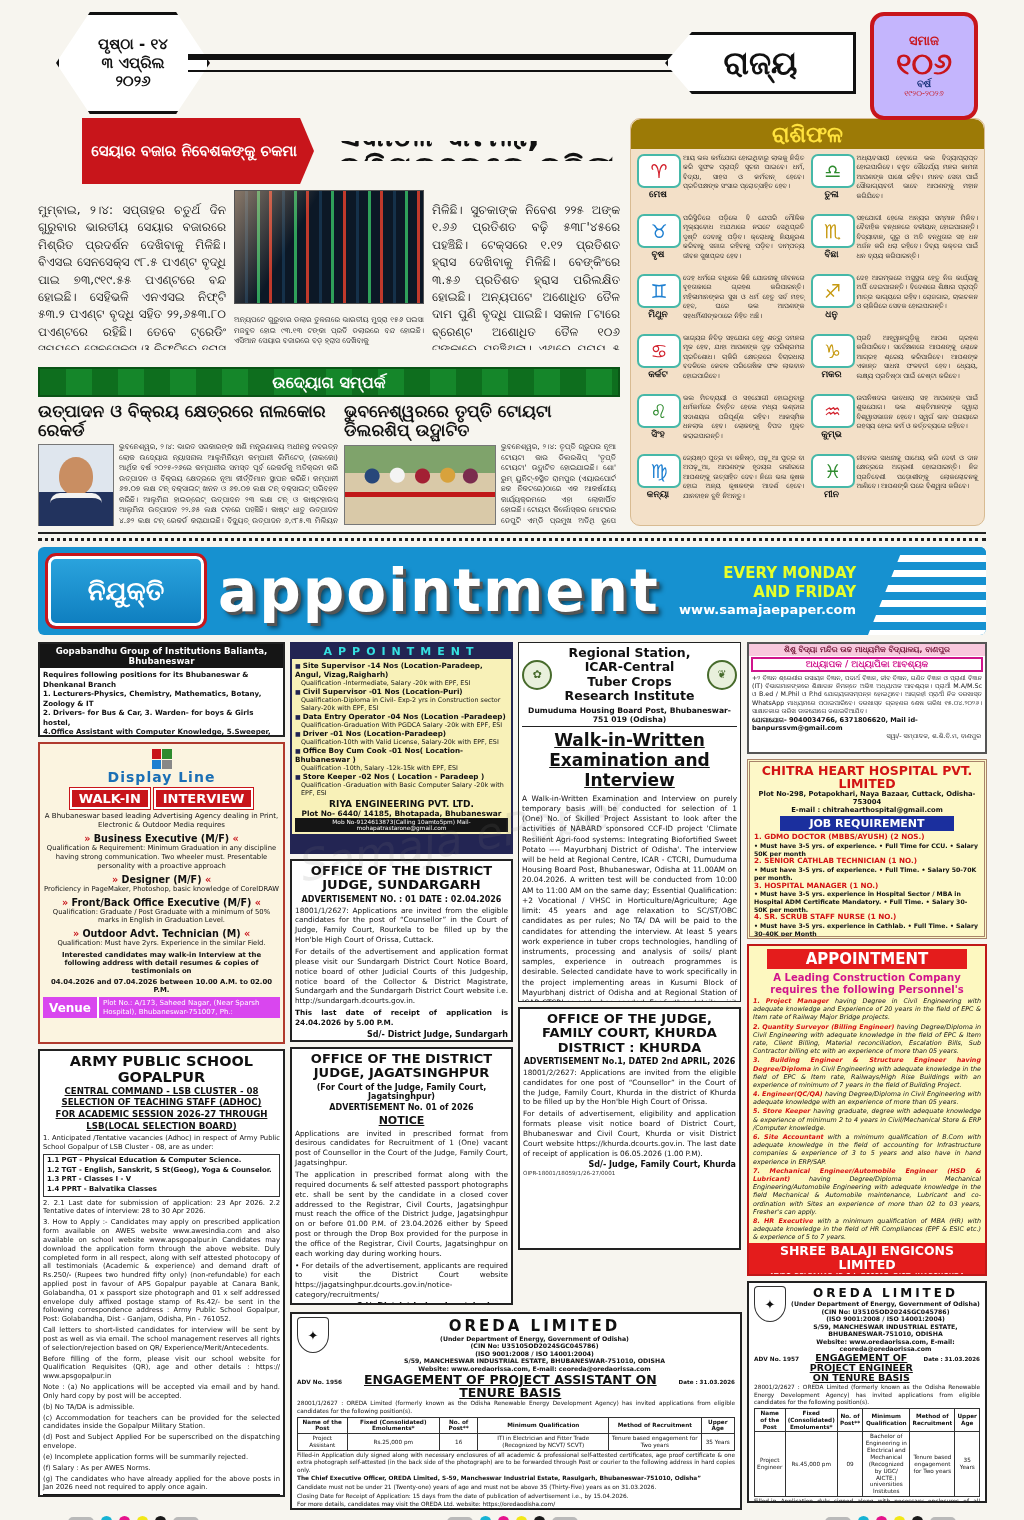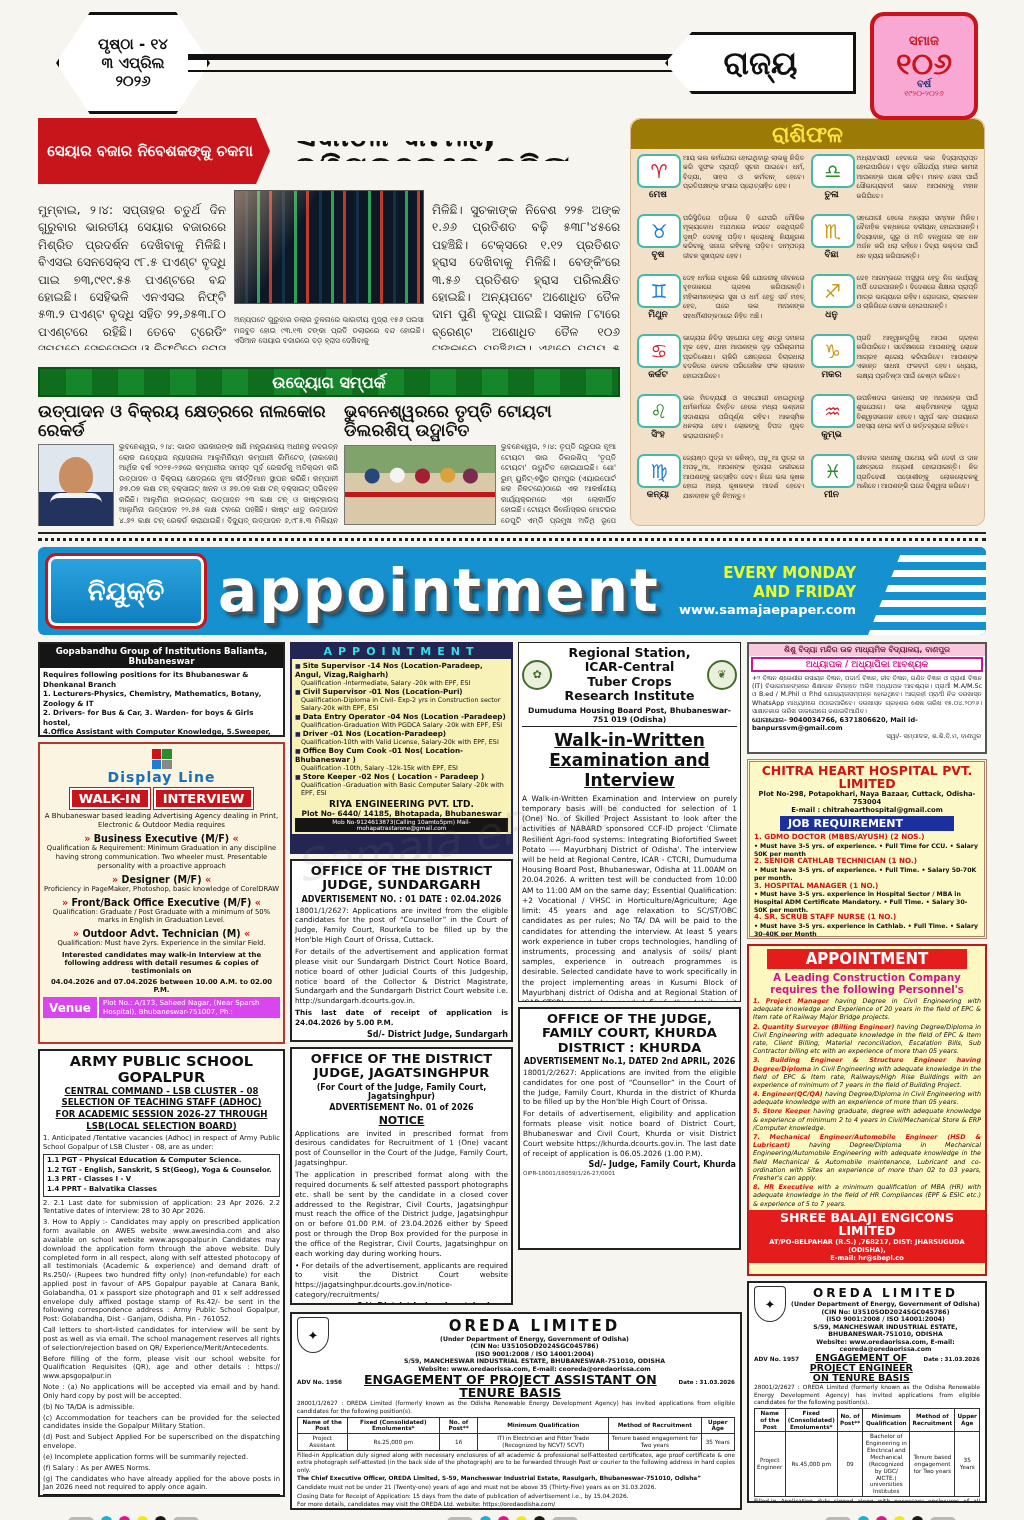--- a/index.html
+++ b/index.html
@@ -4,29 +4,29 @@
 <style>
   html,body{margin:0;padding:0;}
   body{width:1024px;height:1520px;background:#f7f5ef;font-family:"DejaVu Sans","Liberation Sans",sans-serif;color:#111;position:relative;overflow:hidden;}
   .page{padding:12px 38px 0 38px;position:relative;}
   
   .masthead{position:relative;height:102px;}
   .page-badge{position:absolute;left:18px;top:0;width:148px;height:96px;background:#fff;border:3px solid #111;clip-path:polygon(22% 0,78% 0,100% 50%,78% 100%,22% 100%,0 50%);display:flex;flex-direction:column;align-items:center;justify-content:center;line-height:1.25;box-shadow:4px 4px 0 #c8151b;}
   .page-badge span{font-size:15px;font-weight:bold;}
   .mast-rule{position:absolute;left:150px;right:240px;top:42px;height:10px;border-top:6px solid #111;border-bottom:2px solid #111;}
   .section-flag{position:absolute;right:130px;top:20px;width:185px;height:56px;background:#fff;border:3px solid #111;clip-path:polygon(14% 0,100% 0,100% 100%,14% 100%,0 50%);display:flex;align-items:center;justify-content:center;font-size:32px;font-weight:bold;}
-  .brand-badge{position:absolute;right:8px;top:0;width:100px;height:100px;background:#f9a8d4;border:4px solid #c8151b;border-radius:14px;display:flex;flex-direction:column;align-items:center;justify-content:center;line-height:1.05;}
+  .brand-badge{position:absolute;right:8px;top:0;width:100px;height:100px;background:#c4b5fd;border:4px solid #c8151b;border-radius:14px;display:flex;flex-direction:column;align-items:center;justify-content:center;line-height:1.05;}
   .brand-badge .b-name{font-size:13px;font-weight:bold;color:#c8151b;}
   .brand-badge .b-num{font-size:30px;font-weight:bold;color:#c8151b;}
   .brand-badge .b-unit{font-size:10px;color:#19327a;font-weight:bold;}
   .brand-badge .b-years{font-size:8px;color:#c8151b;}
   
   .news{display:flex;gap:10px;height:408px;margin-top:4px;}
   .news-left{width:582px;overflow:hidden;}
-  .lead-row{display:flex;gap:24px;align-items:stretch;height:66px;}
+  .lead-row{display:flex;gap:24px;align-items:stretch;height:66px;margin-left:44px;}
   .kicker{width:212px;background:#c8151b;color:#fff;font-weight:bold;font-size:15px;display:flex;align-items:center;justify-content:center;text-align:center;clip-path:polygon(0 0,94% 0,100% 50%,94% 100%,0 100%);padding:4px 14px 4px 6px;line-height:1.2;}
   .headline{flex:1;font-size:34px;font-weight:bold;line-height:1.0;display:flex;align-items:center;overflow:hidden;}
   .lead-body{display:flex;gap:8px;margin-top:6px;height:172px;}
   .lead-col{width:188px;font-size:12px;line-height:1.45;text-align:justify;overflow:hidden;}
   .photo-col{width:190px;display:flex;flex-direction:column;gap:4px;overflow:hidden;}
   .stock-photo{height:112px;border:1px solid #555;background:
      linear-gradient(120deg,rgba(240,200,160,.55) 0%,rgba(240,200,160,0) 34%),
      repeating-linear-gradient(90deg,#0c1826 0 10px,#15314a 10px 13px,#0c1826 13px 22px,#2fa05a 22px 25px,#0c1826 25px 34px,#c0392b 34px 37px),
      #0c1826;}
   .photo-caption{font-size:7.4px;line-height:1.4;text-align:justify;}
@@ -154,21 +154,21 @@
   .banpur{height:112px;border:2px solid #555;padding:0;}
   .banpur .t1{background:#f8c8dd;color:#6d1030;font-size:7.8px;font-weight:bold;text-align:center;padding:1px;}
   .banpur .t2{border:2px solid #d0148c;color:#d0148c;font-weight:bold;text-align:center;font-size:9px;margin:1px 2px;}
   .banpur .bd{font-size:6.3px;line-height:1.3;padding:1px 3px;text-align:justify;}
   .banpur .ct{font-size:6.6px;font-weight:bold;padding:0 3px;}
   .banpur .sg{font-size:6.4px;text-align:right;padding:0 4px;}
   
   .chitra{height:180px;background:#fdf8c8;border:3px double #a8836a;padding:2px 4px;}
   .chitra .nm{color:#d21414;font-size:12.5px;font-weight:bold;text-align:center;line-height:1.05;}
   .chitra .ad1{font-size:6.8px;font-weight:bold;text-align:center;}
-  .chitra .jr{background:#1b2f9e;color:#fff;font-weight:bold;font-size:11px;text-align:left;width:70%;margin:2px auto;padding:1px 8px;}
+  .chitra .jr{background:#1b2f9e;color:#fff;font-weight:bold;font-size:11px;text-align:center;width:70%;margin:2px auto;padding:1px 8px;}
   .chitra .job .t{color:#d21414;font-size:7.2px;font-weight:bold;line-height:1.2;}
   .chitra .job .d{font-size:6.2px;line-height:1.25;font-weight:bold;}
   
   .constr{height:332px;background:#fdf8c0;border:2px solid #c01818;padding:0;}
   .constr .hd{background:#e41c1c;color:#fff;font-weight:bold;font-size:15px;text-align:center;margin:3px 18px;padding:1px 0;}
   .constr .sub{color:#d0148c;font-weight:bold;font-size:10px;text-align:center;line-height:1.2;}
   .constr .roles{padding:1px 4px;font-style:italic;}
   .constr .role{font-size:6.4px;line-height:1.28;text-align:justify;margin-bottom:1px;}
   .constr .role b{color:#d21414;}
   .constr .ft{background:#e41c1c;color:#fff;text-align:center;padding:1px 16px;}
@@ -602,20 +602,21 @@
 
       <div class="ad constr">
         <div class="hd">APPOINTMENT</div>
         <div class="sub">A Leading Construction Company requires the following Personnel's</div>
         <div class="roles">
             <div class="role"><b>1.</b> <b>Project Manager</b> <span>having Degree in Civil Engineering with adequate knowledge and Experience of 20 years in the field of EPC &amp; Item rate of Railway Major Bridge projects.</span></div>
             <div class="role"><b>2.</b> <b>Quantity Surveyor (Billing Engineer)</b> <span>having Degree/Diploma in Civil Engineering with adequate knowledge in the field of EPC &amp; Item rate, Client Billing, Material reconciliation, Escalation Bills, Sub Contractor billing etc with an experience of more than 05 years.</span></div>
             <div class="role"><b>3.</b> <b>Building Engineer &amp; Structure Engineer having Degree/Diploma</b> <span>in Civil Engineering with adequate knowledge in the field of EPC &amp; Item rate, Railways/High Rise Buildings with an experience of minimum of 7 years in the field of Building Project.</span></div>
             <div class="role"><b>4.</b> <b>Engineer(QC/QA)</b> <span>having Degree/Diploma in Civil Engineering with adequate knowledge with an experience of more than 05 years.</span></div>
             <div class="role"><b>5.</b> <b>Store Keeper</b> <span>having graduate, degree with adequate knowledge &amp; experience of minimum 2 to 4 years in Civil/Mechanical Store &amp; ERP /Computer knowledge.</span></div>
+            <div class="role"><b>6.</b> <b>Site Accountant</b> <span>with a minimum qualification of B.Com with adequate knowledge in the field of accounting for Infrastructure companies &amp; experience of 3 to 5 years and also have in hand experience in ERP/SAP.</span></div>
             <div class="role"><b>7.</b> <b>Mechanical Engineer/Automobile Engineer (HSD &amp; Lubricant)</b> <span>having Degree/Diploma in Mechanical Engineering/Automobile Engineering with adequate knowledge in the field Mechanical &amp; Automobile maintenance, Lubricant and co-ordination with Sites an experience of more than 02 to 03 years, Fresher's can apply.</span></div>
             <div class="role"><b>8.</b> <b>HR Executive</b> <span>with a minimum qualification of MBA (HR) with adequate knowledge in the field of HR Compliances (EPF &amp; ESIC etc.) &amp; experience of 5 to 7 years.</span></div>
           </div>
         <div class="ft">
           <div class="c">SHREE BALAJI ENGICONS LIMITED</div>
           <div class="a">AT/PO-BELPAHAR (R.S.) ,768217, DIST: JHARSUGUDA (ODISHA),</div>
           <div class="a">E-mail:  hr@sbepl.co</div>
         </div>
       </div>
 

